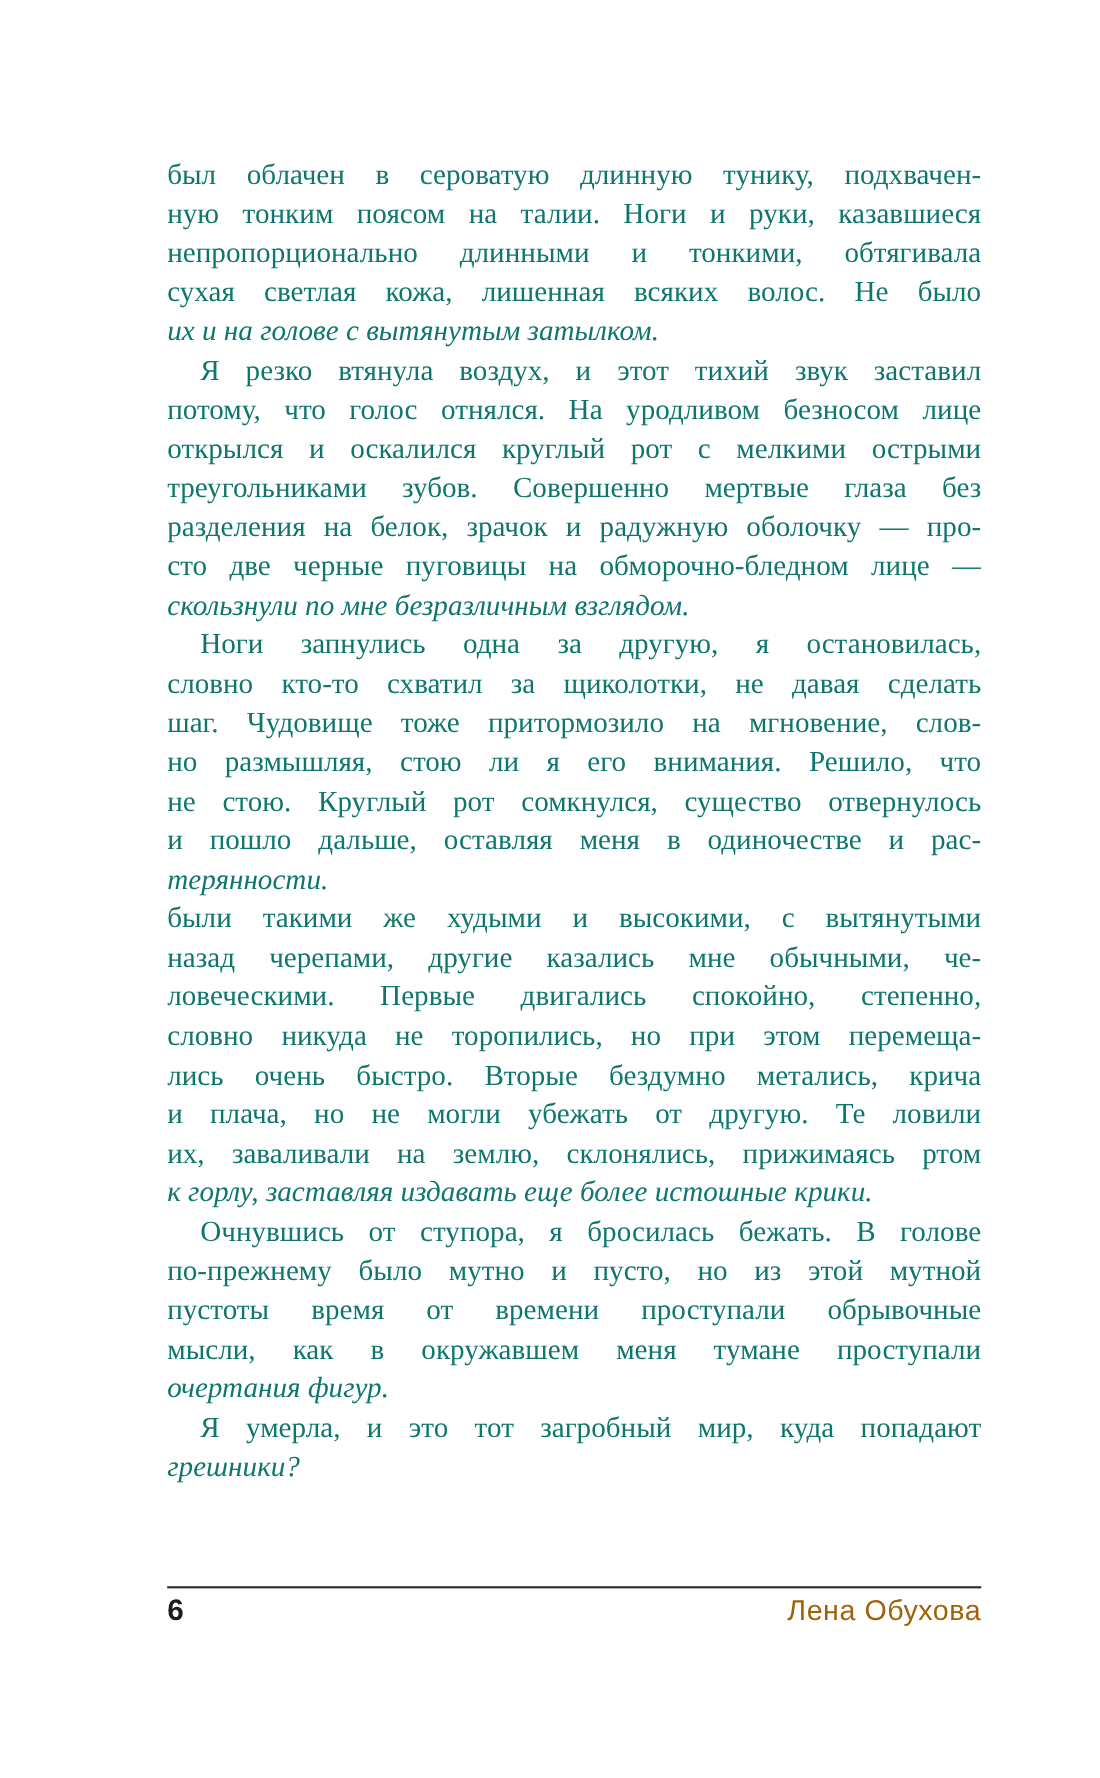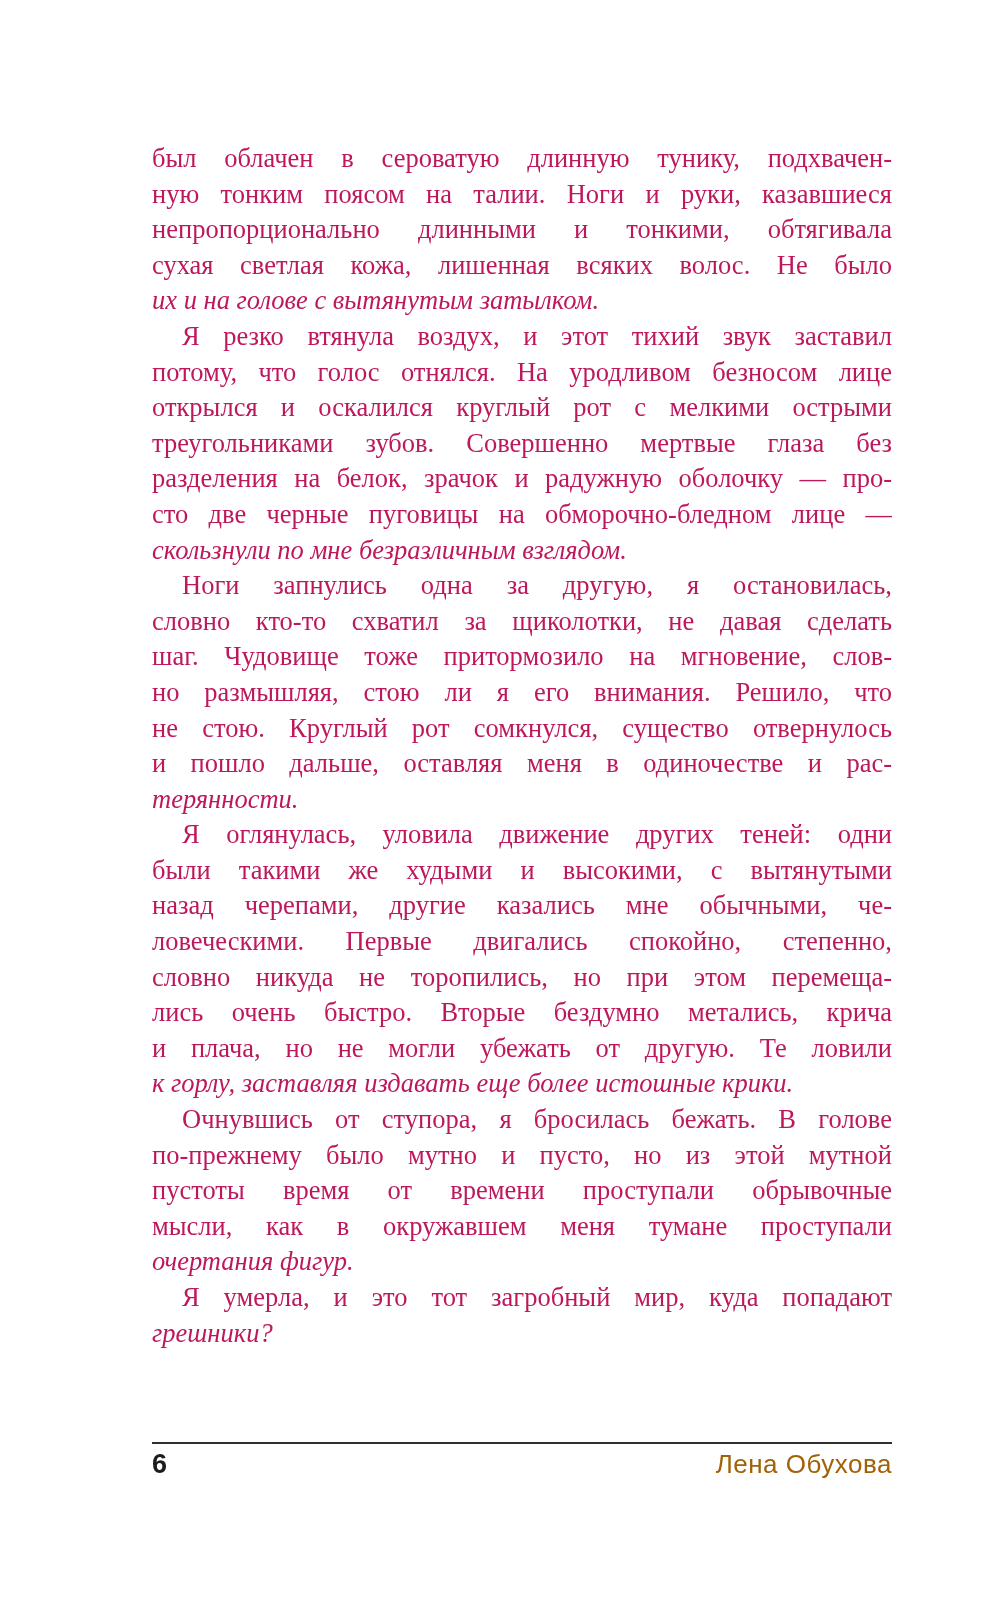--- a/index.html
+++ b/index.html
@@ -16,21 +16,21 @@
     margin: 0 auto;
   }
   .text-block {
     position: absolute;
     left: 152px;
     top: 141px;
     width: 740px;
     font-family: "Liberation Serif", "DejaVu Serif", serif;
     font-size: 26.5px;
     line-height: 35.6px;
-    color: #be185d;
+    color: #0f766e;
   }
   .line {
     text-align: justify;
     text-align-last: justify;
     overflow: hidden;
     max-height: 35.6px;
   }
   .line.last {
     text-align-last: left;
     font-style: italic;
@@ -83,27 +83,27 @@
       <div class="line">разделения на белок, зрачок и радужную оболочку — про-</div>
       <div class="line">сто две черные пуговицы на обморочно-бледном лице —</div>
       <div class="line last">скользнули по мне безразличным взглядом.</div>
       <div class="line indent">Ноги запнулись одна за другую, я остановилась,</div>
       <div class="line">словно кто-то схватил за щиколотки, не давая сделать</div>
       <div class="line">шаг. Чудовище тоже притормозило на мгновение, слов-</div>
       <div class="line">но размышляя, стою ли я его внимания. Решило, что</div>
       <div class="line">не стою. Круглый рот сомкнулся, существо отвернулось</div>
       <div class="line">и пошло дальше, оставляя меня в одиночестве и рас-</div>
       <div class="line last">терянности.</div>
-      <div class="line indent">Я оглянулась, уловила движение других теней: одни</div>
       <div class="line">были такими же худыми и высокими, с вытянутыми</div>
       <div class="line">назад черепами, другие казались мне обычными, че-</div>
       <div class="line">ловеческими. Первые двигались спокойно, степенно,</div>
       <div class="line">словно никуда не торопились, но при этом перемеща-</div>
       <div class="line">лись очень быстро. Вторые бездумно метались, крича</div>
       <div class="line">и плача, но не могли убежать от другую. Те ловили</div>
+      <div class="line">их, заваливали на землю, склонялись, прижимаясь ртом</div>
       <div class="line last">к горлу, заставляя издавать еще более истошные крики.</div>
       <div class="line indent">Очнувшись от ступора, я бросилась бежать. В голове</div>
       <div class="line">по-прежнему было мутно и пусто, но из этой мутной</div>
       <div class="line">пустоты время от времени проступали обрывочные</div>
       <div class="line">мысли, как в окружавшем меня тумане проступали</div>
       <div class="line last">очертания фигур.</div>
       <div class="line italic indent">Я умерла, и это тот загробный мир, куда попадают</div>
       <div class="line italic last">грешники?</div>
     </div>
   <div class="footer">

